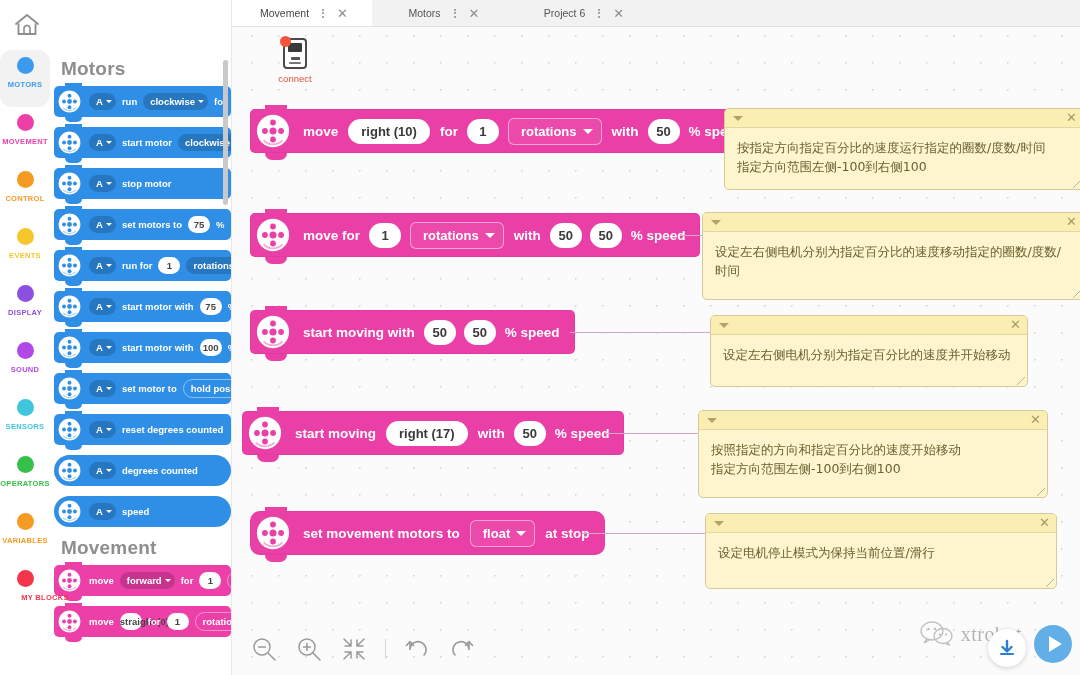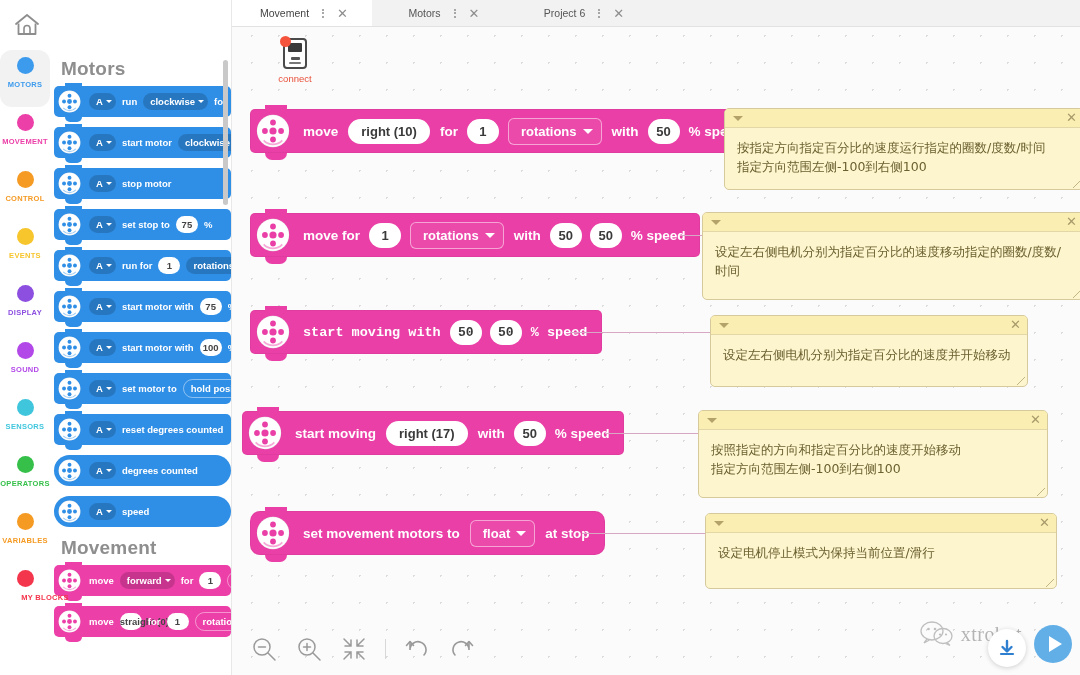--- a/index.html
+++ b/index.html
@@ -343,21 +343,21 @@
             <circle cx="20" cy="20" r="19" fill="#fff"></circle>
             <circle cx="20" cy="20" r="19" fill="none" stroke="rgba(0,0,0,.07)" stroke-width="1"></circle>
             <circle cx="20" cy="20" r="4.2" fill="#2f8ee5"></circle>
             <circle cx="20" cy="10" r="3.4" fill="#2f8ee5"></circle>
             <circle cx="20" cy="30" r="3.4" fill="#2f8ee5"></circle>
             <circle cx="10.5" cy="20" r="3.4" fill="#2f8ee5"></circle>
             <circle cx="29.5" cy="20" r="3.4" fill="#2f8ee5"></circle>
             <path d="M31 31 A15 15 0 0 1 9 31" fill="none" stroke="#2f8ee5" stroke-width="2" opacity=".45"></path>
           </svg></span>
         <span class="pdrop">A<i class="arrow"></i></span>
-        <span class="ptxt">set stop to</span>
+        <span class="ptxt">set motors to</span>
         <span class="pnum">75</span>
         <span class="ptxt">%</span>
       </div>
       <div class="pb motor">
         <span class="notch"></span>
         <span class="bump"></span>
         <span class="micon"><svg viewBox="0 0 40 40" width="23" height="23">
             <circle cx="20" cy="20" r="19" fill="#fff"></circle>
             <circle cx="20" cy="20" r="19" fill="none" stroke="rgba(0,0,0,.07)" stroke-width="1"></circle>
             <circle cx="20" cy="20" r="4.2" fill="#2f8ee5"></circle>
@@ -594,21 +594,21 @@
             <path d="M31 31 A15 15 0 0 1 9 31" fill="none" stroke="#ea3fa6" stroke-width="2" opacity=".45"></path>
           </svg></span>
         <span class="wtxt">move for</span>
         <span class="wnum">1</span>
         <span class="wdrop">rotations<i class="arrow"></i></span>
         <span class="wtxt">with</span>
         <span class="wnum">50</span>
         <span class="wnum">50</span>
         <span class="wtxt">% speed</span>
       </div>
-      <div class="wb" style="left: 18px; top: 310px; font-family: Liberation Mono, monospace;">
+      <div class="wb" style="left: 18px; top: 310px;">
         <span class="notch"></span>
         <span class="bump"></span>
         <span class="wicon"><svg viewBox="0 0 40 40" width="34" height="34">
             <circle cx="20" cy="20" r="19" fill="#fff"></circle>
             <circle cx="20" cy="20" r="19" fill="none" stroke="rgba(0,0,0,.07)" stroke-width="1"></circle>
             <circle cx="20" cy="20" r="4.2" fill="#ea3fa6"></circle>
             <circle cx="20" cy="10" r="3.4" fill="#ea3fa6"></circle>
             <circle cx="20" cy="30" r="3.4" fill="#ea3fa6"></circle>
             <circle cx="10.5" cy="20" r="3.4" fill="#ea3fa6"></circle>
             <circle cx="29.5" cy="20" r="3.4" fill="#ea3fa6"></circle>

